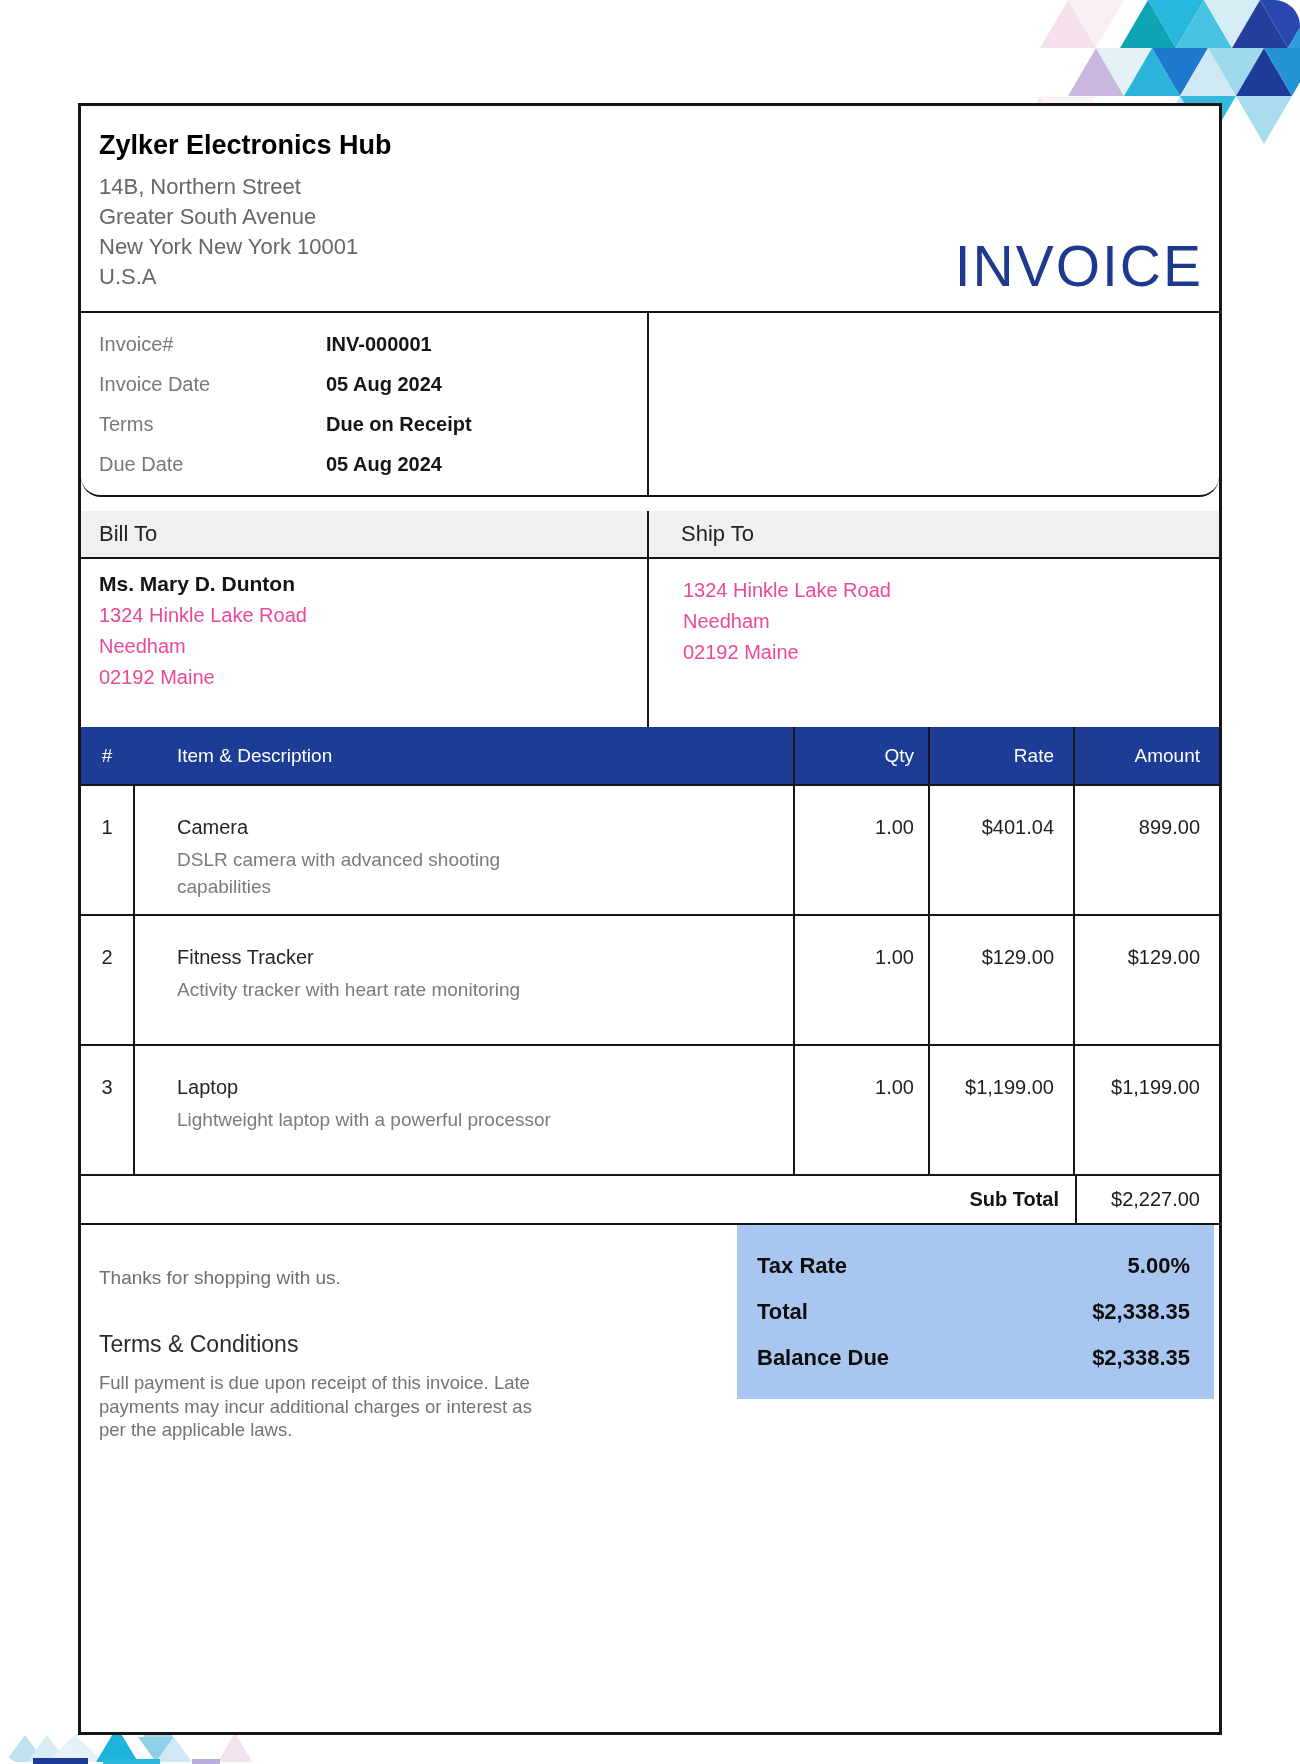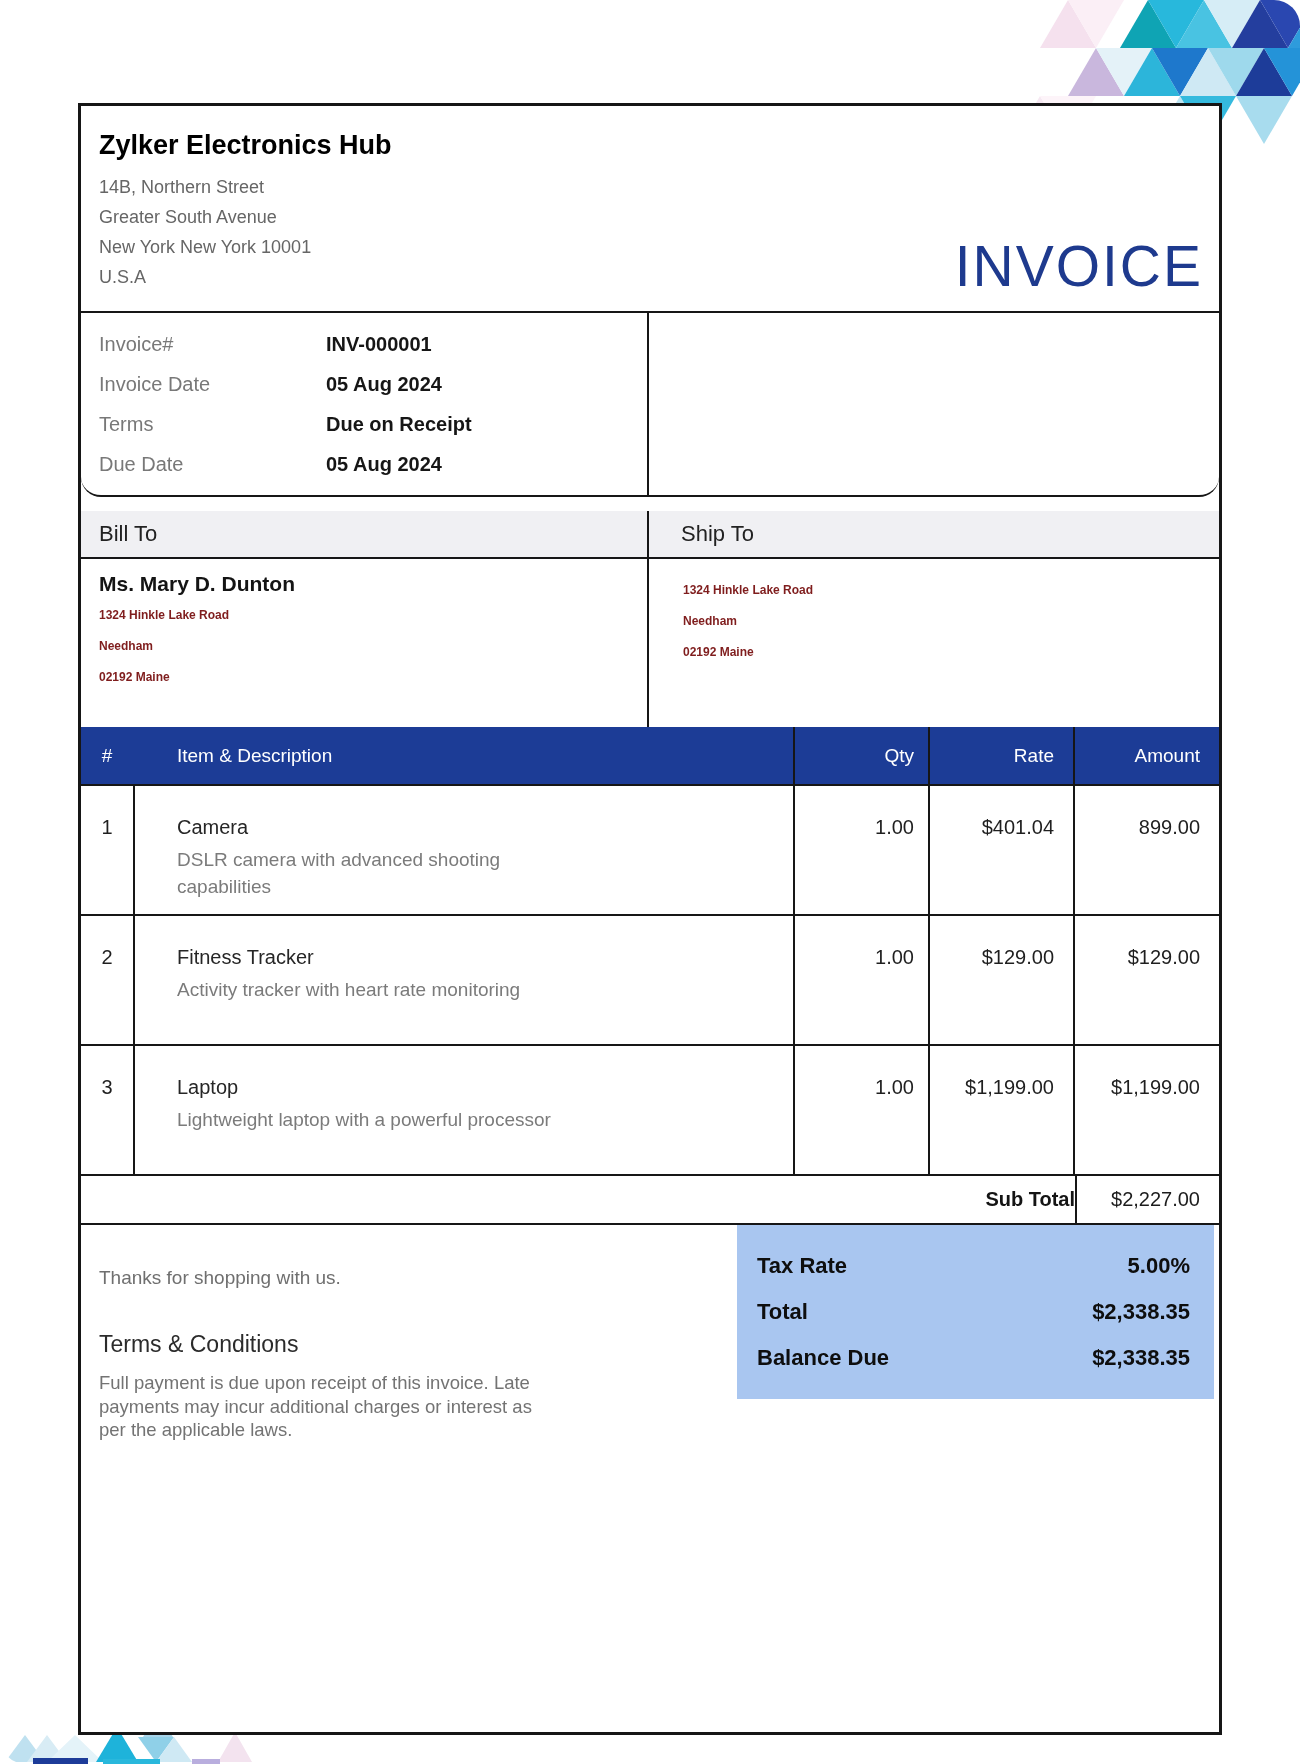--- a/index.html
+++ b/index.html
@@ -16,21 +16,21 @@
   .decor-bl { left: 0; bottom: 0; }
 
   .box {
     position: absolute; left: 78px; top: 103px; width: 1144px; height: 1632px;
     border: 3px solid var(--border-dark, #161616); background: #fff;
   }
 
   
   .sec-company { position: relative; height: 207px; border-bottom: 2.5px solid var(--border-dark,#161616); padding: 24px 0 0 18px; }
   .company-name { font-size: 27px; font-weight: 700; color: #000000; margin-bottom: 11px; }
-  .company-address div { font-size: 18px; color: #666; line-height: 30px; }
+  .company-address div { font-size: 22px; color: #666; line-height: 30px; }
   .invoice-title {
     position: absolute; right: 16px; top: 100px;
     font-size: 57px; font-weight: 400; letter-spacing: 2px; line-height: 1;
     color: var(--accent-blue, #1e3a8e);
     margin-top: 32px;
   }
 
   
   .sec-details { display: flex; height: 184px; border-bottom: 2.5px solid var(--border-dark,#161616); border-radius: 20px; }
   .details-left { width: 568px; border-right: 2px solid var(--border-dark,#161616); padding: 11px 0 0 18px; }
@@ -42,39 +42,39 @@
   
   .band { display: flex; height: 48px; border-bottom: 2px solid var(--border-dark,#161616); background: #fff; margin-top: 14px; }
   .band-cell { background: var(--band-bg, #f0f0f3); font-size: 22px; color: #222; line-height: 46px; }
   .band-left { width: 568px; border-right: 2px solid var(--border-dark,#161616); padding-left: 18px; }
   .band-right { flex: 1; padding-left: 32px; }
 
   .sec-billship { display: flex; height: 168px; }
   .bs-left { width: 568px; border-right: 2px solid var(--border-dark,#161616); padding: 13px 0 0 18px; }
   .bs-right { flex: 1; padding: 16px 0 0 34px; }
   .bill-name { font-size: 21px; font-weight: 700; color: #141414; margin-bottom: 4px; }
-  .addr div { font-size: 12px; color: #7f1d1d; line-height: 31px; font-weight: bold; }
+  .addr div { font-size: 20px; color: #ec4899; line-height: 31px; }
 
   
   .thead { display: flex; height: 59px; background: var(--table-header-bg, #1c3c96); color: #fff;
            border-bottom: 2px solid var(--border-dark,#161616); font-size: 19px; line-height: 57px; }
   .trow  { display: flex; height: 130px; border-bottom: 2px solid var(--border-dark,#161616); }
   .c-num    { width: 54px;  text-align: center; border-right: 2px solid var(--border-dark,#161616); }
   .c-desc   { width: 660px; padding-left: 42px; border-right: 2px solid var(--border-dark,#161616); }
   .c-qty    { width: 135px; text-align: right; padding-right: 14px; border-right: 2px solid var(--border-dark,#161616); }
   .c-rate   { width: 145px; text-align: right; padding-right: 19px; border-right: 2px solid var(--border-dark,#161616); }
   .c-amount { flex: 1; text-align: right; padding-right: 19px; }
   .thead .c-num { border-right-color: #1c3c96; }
   .trow .c-num, .trow .c-qty, .trow .c-rate, .trow .c-amount, .trow .c-desc { padding-top: 30px; font-size: 20px; color: #1f1f1f; }
   .item-name { font-size: 20px; font-weight: 500; color: #262626; }
   .item-desc { margin-top: 7px; font-size: 19px; color: #7b7b7b; line-height: 27px; max-width: 400px; }
 
   .subtotal-row { display: flex; height: 49px; border-bottom: 2.5px solid var(--border-dark,#161616);
                   font-size: 20px; line-height: 46px; }
-  .subtotal-label-cell { flex: 1; text-align: right; font-weight: 700; color: #141414; border-radius: 23px; }
+  .subtotal-label-cell { flex: 1; text-align: right; padding-right: 16px; font-weight: 700; color: #141414; border-radius: 23px; }
   .subtotal-value-cell { width: 144px; border-left: 2px solid var(--border-dark,#161616);
                          text-align: right; padding-right: 19px; color: #1c1c1c; }
 
   
   .sec-footer { position: relative; height: 518px; }
   .totals-box {
     position: absolute; top: 0; left: 656px; width: 477px; height: 174px;
     background: var(--totals-box-bg, #a9c6f0); padding: 18px 24px 0 20px;
   }
   .totals-row { display: flex; justify-content: space-between; height: 46px; line-height: 46px;

